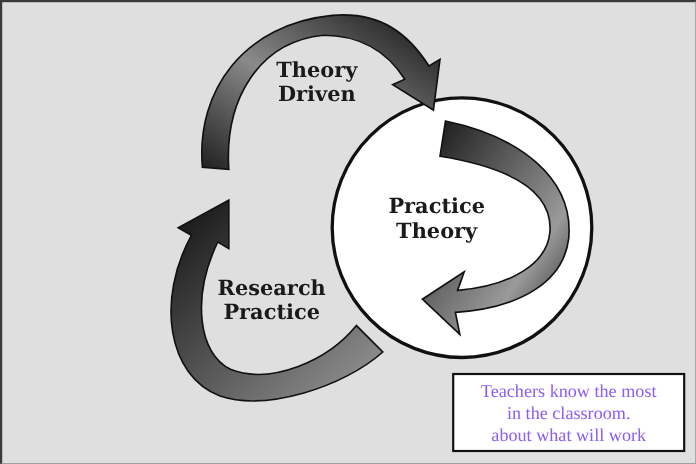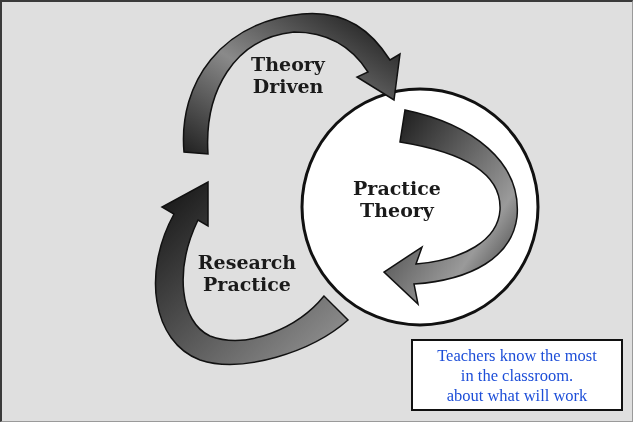--- a/index.html
+++ b/index.html
@@ -19,21 +19,21 @@
       color: #1a1a1a;
       text-align: center;
       line-height: 1.15;
       font-size: 19px;
     }
     .label span { display: block; }
     .note {
       position: absolute; left: 409px; top: 337px; width: 212px; height: 72px;
       box-sizing: border-box; border: 2px solid #111; background: #fff;
       font-family: "Liberation Serif", "DejaVu Serif", serif;
-      font-size: 16.5px; color: #1d4ed8; text-align: center; line-height: 1.2;
+      font-size: 16.5px; color: #8b5cf6; text-align: center; line-height: 1.2;
       padding-top: 5px;
     }
     .note span { display: block; }
   </style>
 </head>
 <body>
 
 <div class="frame">
   <svg class="diagram" width="633" height="422" viewBox="0 0 633 422">
     <defs>

